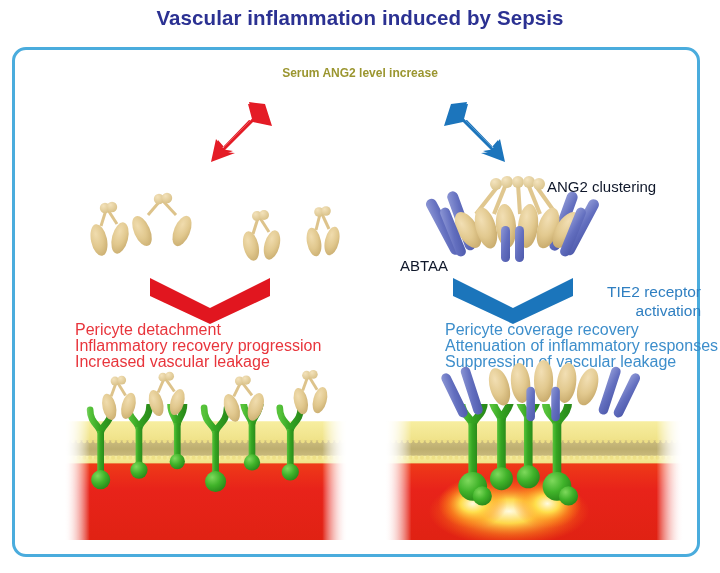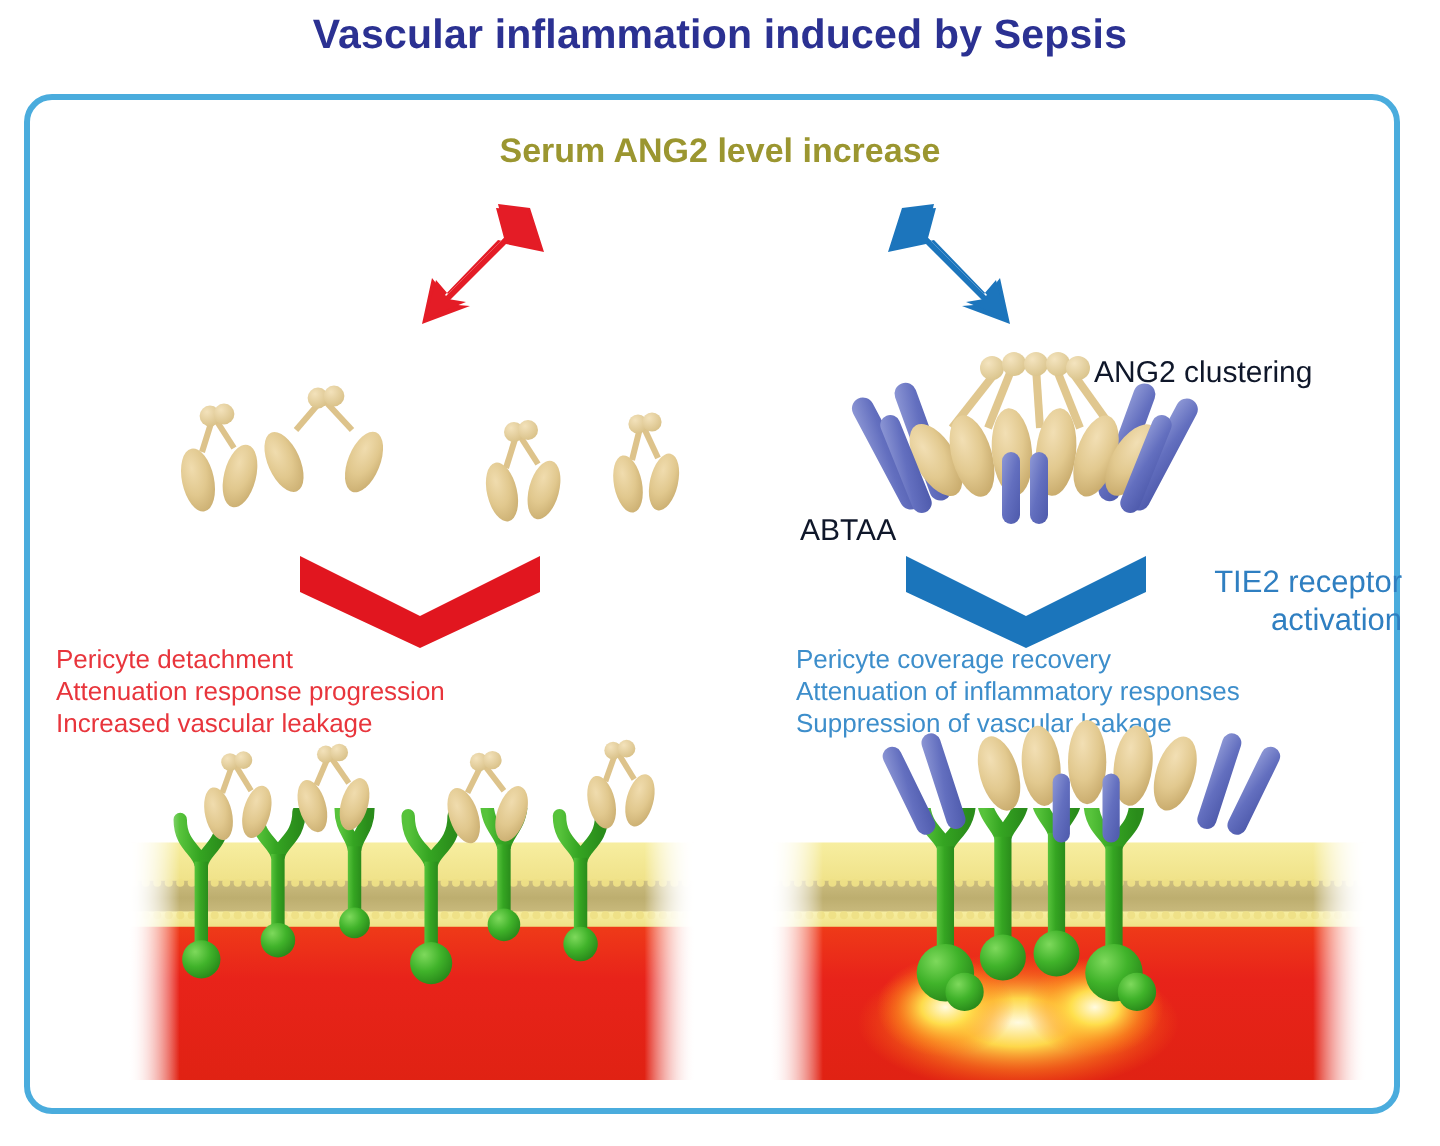--- a/index.html
+++ b/index.html
@@ -19,39 +19,39 @@
   
   .frame{
     position:absolute;left:12px;top:47px;width:688px;height:510px;
     border:3px solid #4aacdd;border-radius:14px;background:#ffffff;
     box-sizing:border-box;
   }
 
   
   .serum-label{
     position:absolute;left:0;top:66px;width:720px;text-align:center;
-    font-size:17px;font-weight:bold;color:#9b9630;
+    font-size:12px;font-weight:bold;color:#9b9630;
   }
 
   
   .diag-arrow{position:absolute;width:70px;height:70px;}
   .diag-arrow.left{left:203px;top:100px;}
   .diag-arrow.right{left:443px;top:100px;}
 
   
   .chevron{position:absolute;width:120px;height:46px;}
   .chevron.left{left:150px;top:278px;}
   .chevron.right{left:453px;top:278px;}
 
   
   .headline{position:absolute;font-size:15.5px;line-height:18.5px;font-weight:normal;}
   .headline.left{left:28px;top:272px;width:150px;text-align:left;color:#e8353c;}
   .headline.right{left:575px;top:283px;width:126px;text-align:right;color:#2f7fc1;}
 
-  .bullets{position:absolute;font-size:13px;line-height:16.2px;}
+  .bullets{position:absolute;font-size:16px;line-height:16.2px;margin-left:47px;}
   .bullets.left{left:28px;top:322px;width:300px;text-align:left;color:#e8353c;}
   .bullets.right{left:398px;top:322px;width:295px;text-align:left;color:#3d8ecb;}
   .bullets div{white-space:nowrap;}
 
   
   .ann{position:absolute;font-size:15px;color:#0f172a;white-space:nowrap;}
   .ann.ang2clust{left:547px;top:178px;}
   .ann.abtaa{left:400px;top:257px;}
 
   
@@ -94,21 +94,21 @@
   <div class="chevron right">
     <svg width="120" height="46" viewBox="0 0 120 46">
       <polygon points="0,0 60,30 120,0 120,18 60,46 0,18" fill="#1b75bb"></polygon>
     </svg>
   </div>
 
   <div class="headline right">TIE2 receptor activation</div>
 
   <div class="bullets left">
     <div>Pericyte detachment</div>
-    <div>Attenuation response progression</div>
+    <div>Inflammatory recovery progression</div>
     <div>Increased vascular leakage</div>
   </div>
   <div class="bullets right">
     <div>Pericyte coverage recovery</div>
     <div>Attenuation of inflammatory responses</div>
     <div>Suppression of vascular leakage</div>
   </div>
 
   <div class="ann ang2clust">ANG2 clustering</div>
   <div class="ann abtaa">ABTAA</div>

